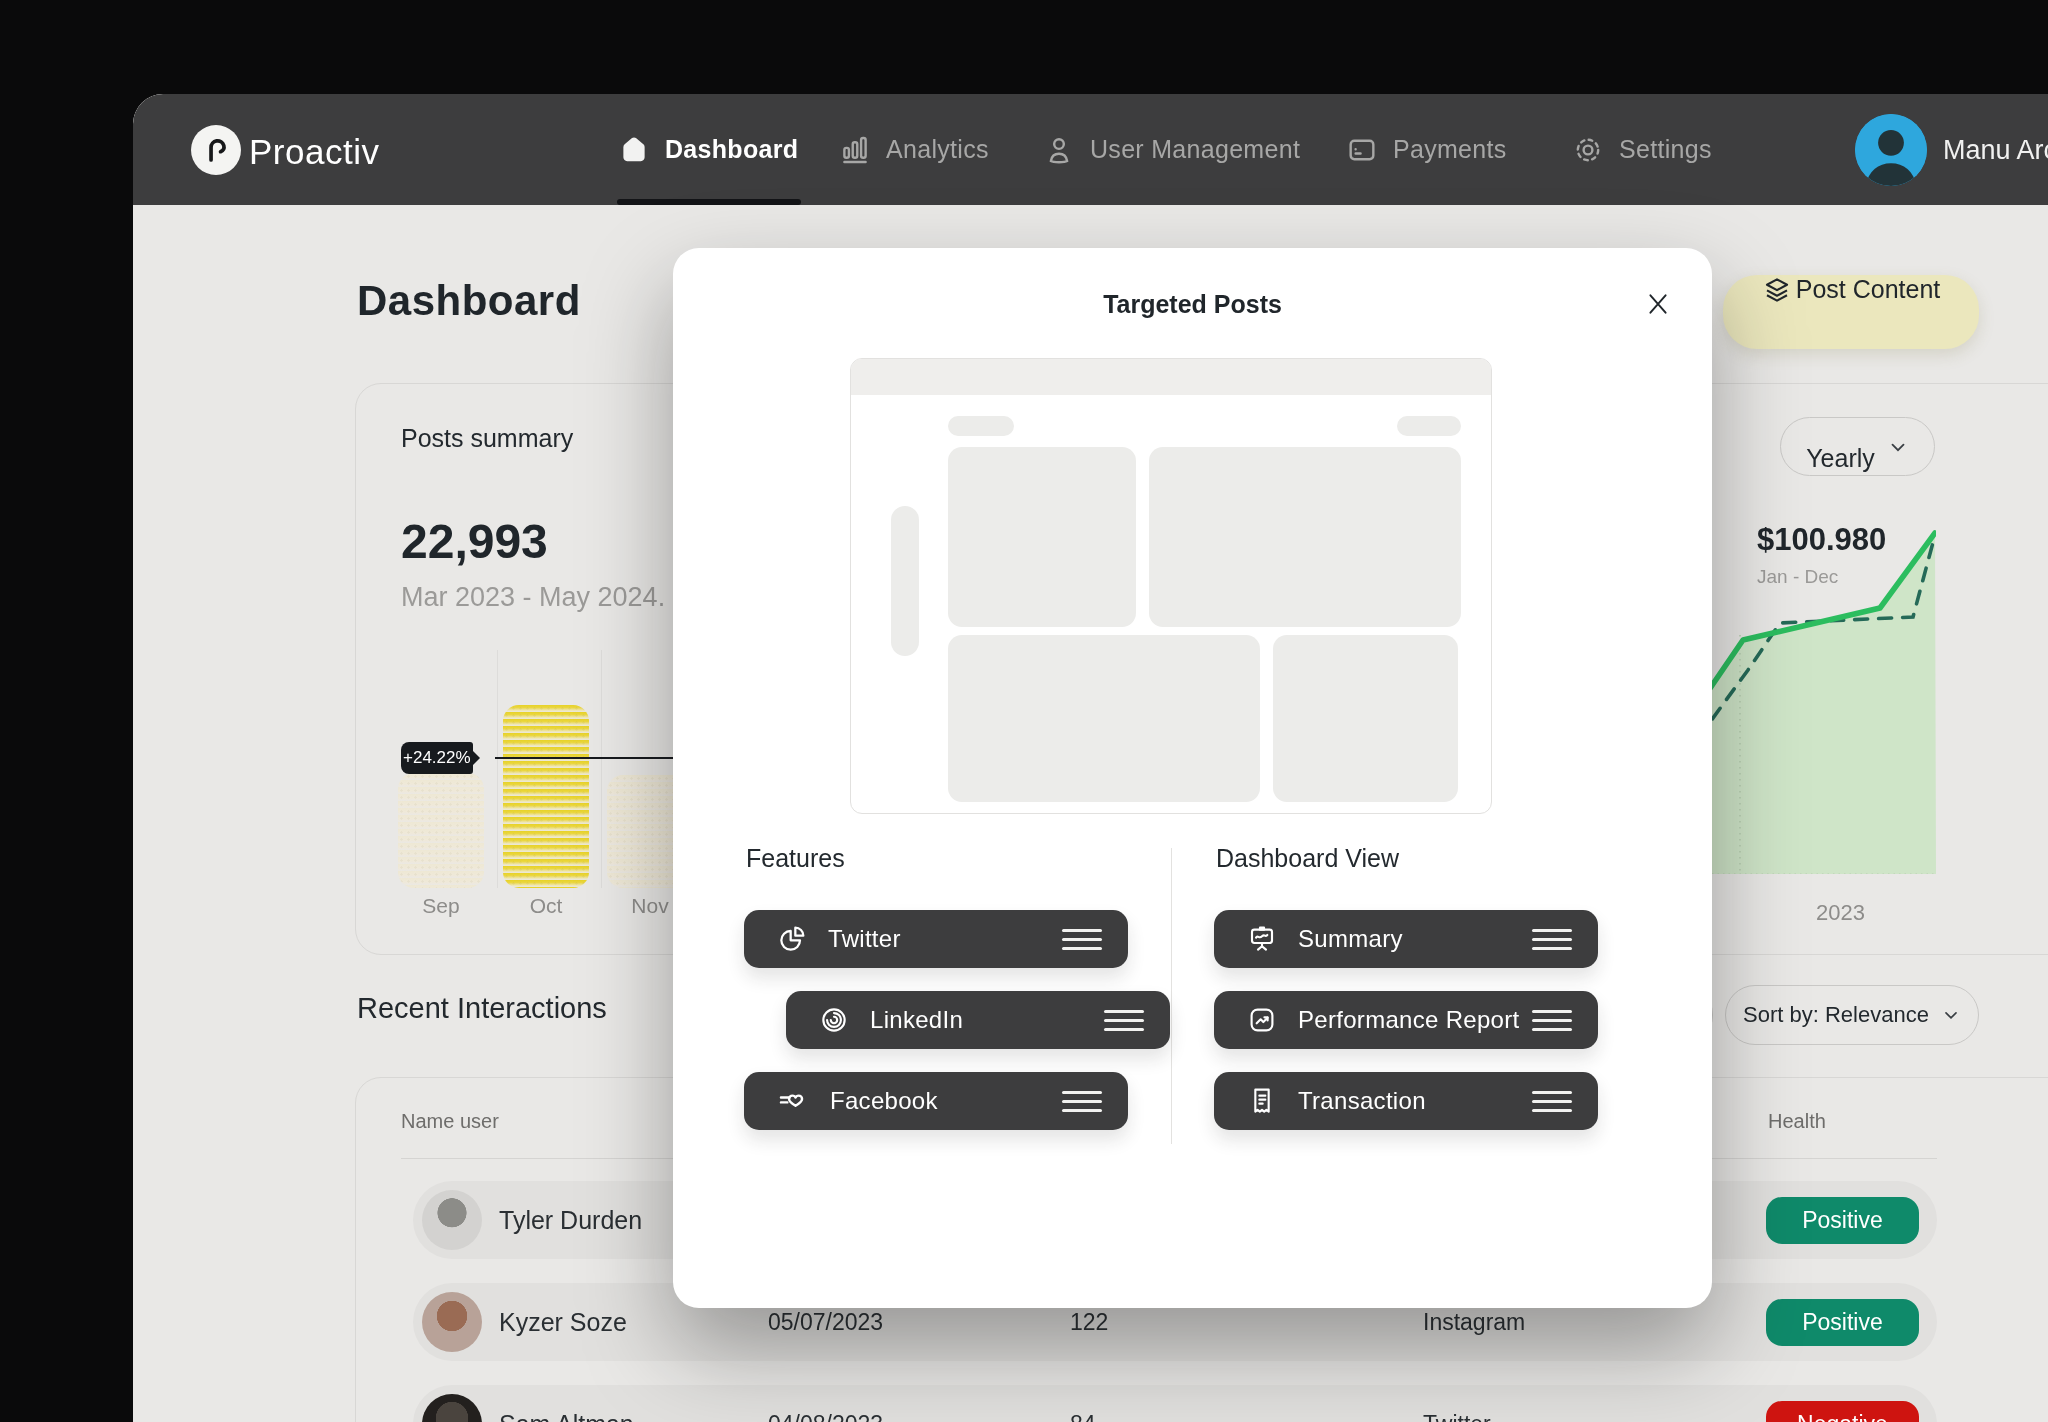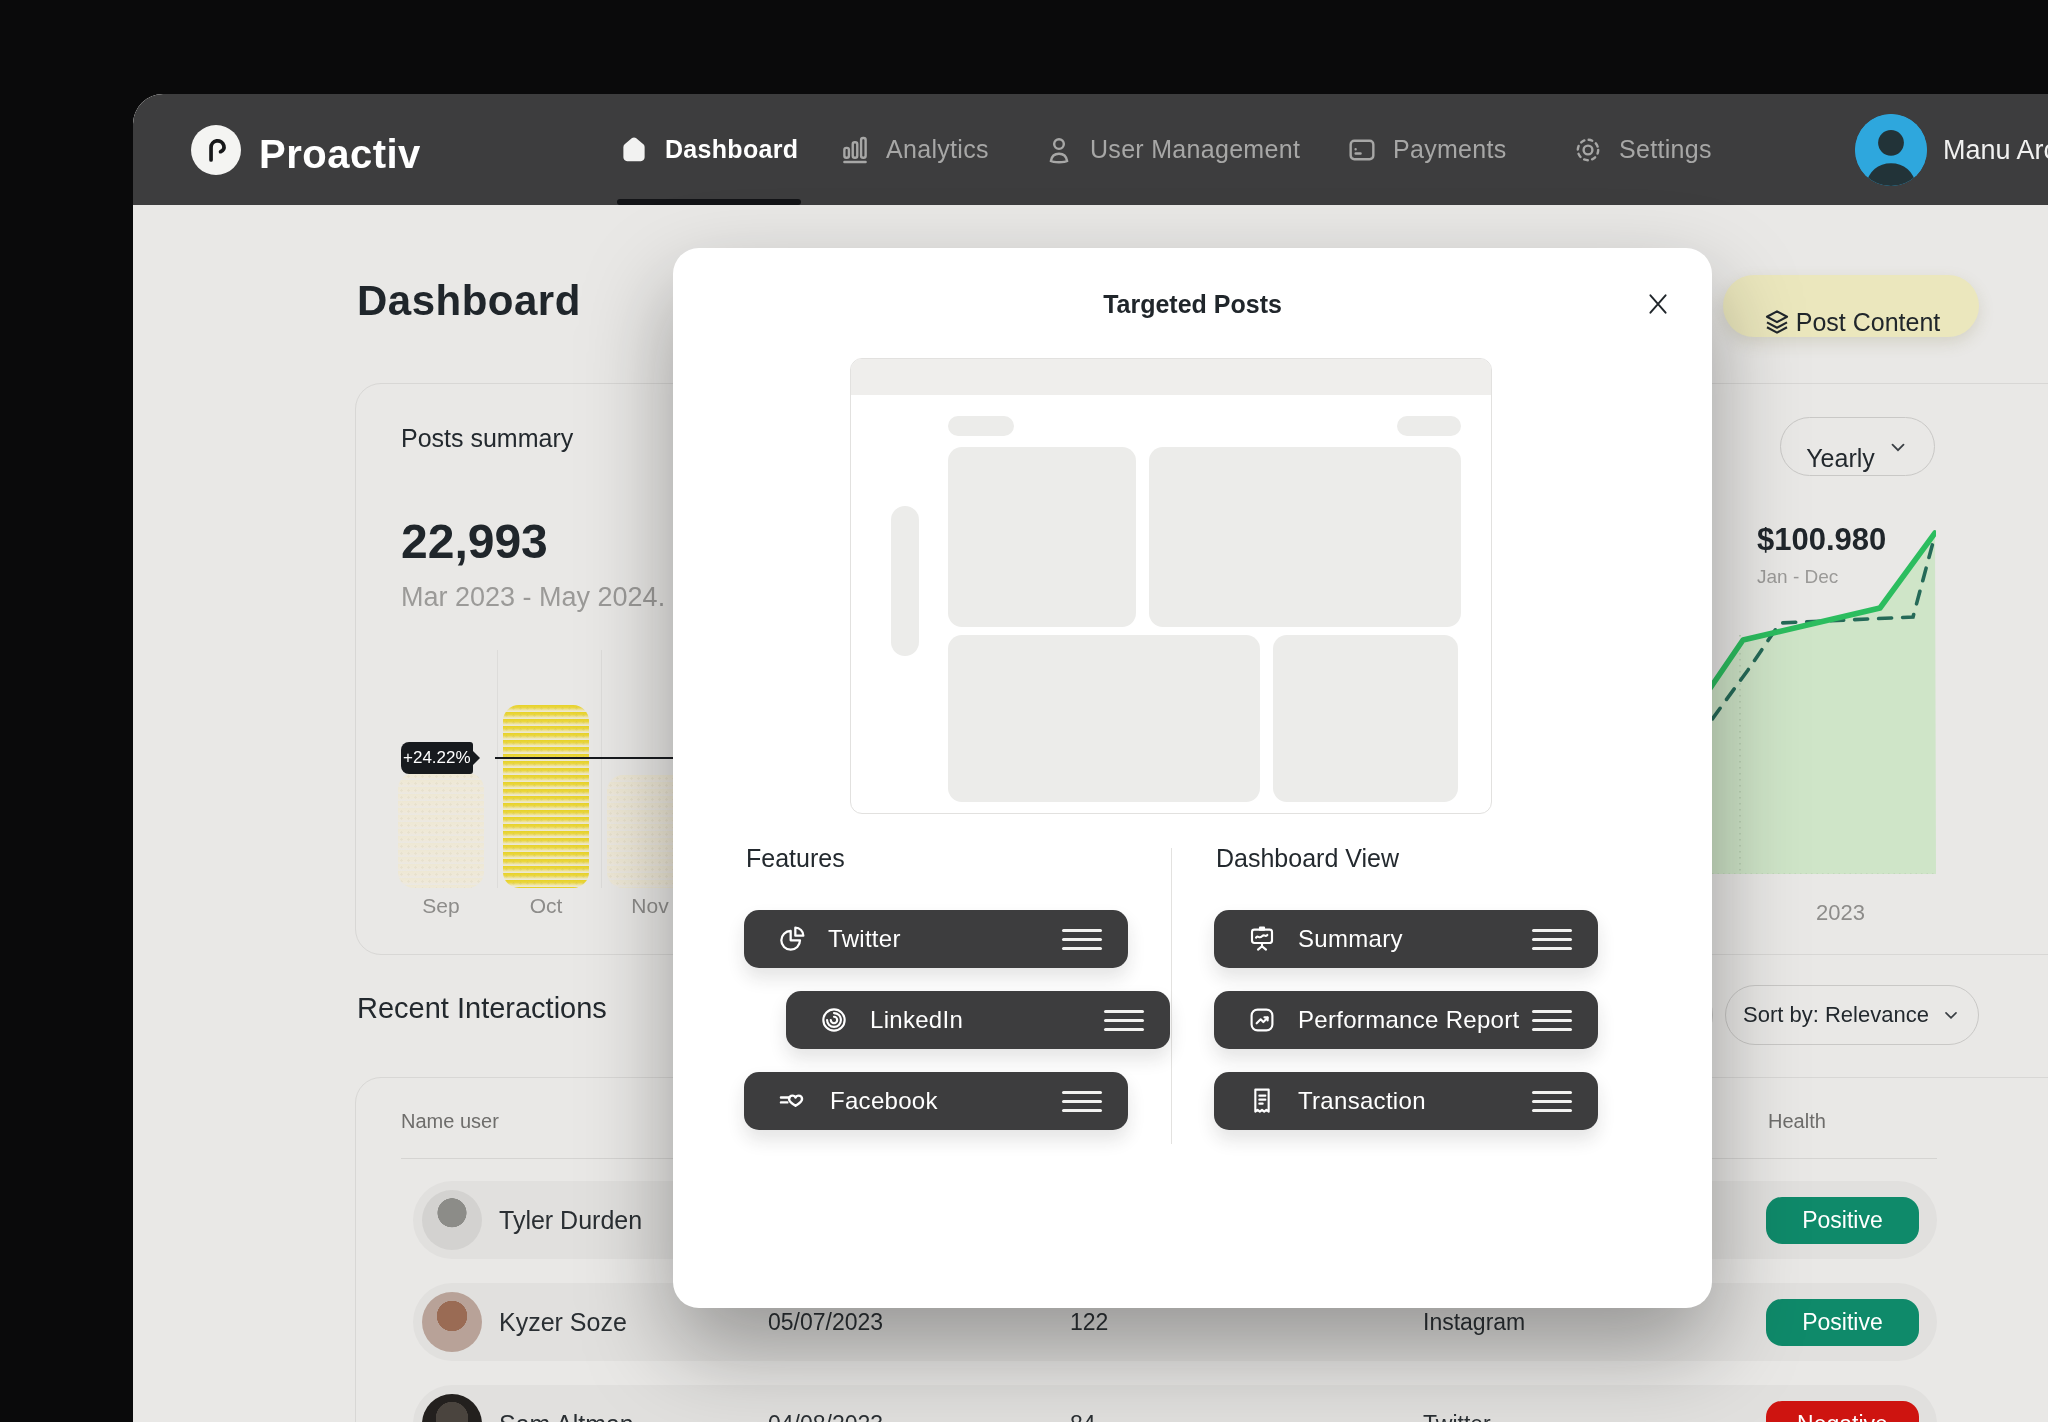--- a/index.html
+++ b/index.html
@@ -9,34 +9,34 @@
 
   
   #app{position:absolute;left:133px;top:94px;right:0;bottom:0;
        background:#e9e8e6;border-top-left-radius:30px;overflow:hidden;}
 
   
   #nav{position:absolute;left:0;top:0;right:0;height:111px;background:#3d3d3e;
        border-top-left-radius:30px;}
   .brand-circle{position:absolute;left:58px;top:31px;width:50px;height:50px;border-radius:50%;
        background:#f4f4f2;display:flex;align-items:center;justify-content:center;}
-  .brand-name{position:absolute;left:126px;top:38px;color:#fff;font-size:40px;font-weight:700;letter-spacing:.5px;}
+  .brand-name{position:absolute;left:116px;top:38px;color:#fff;font-size:35px;font-weight:400;letter-spacing:.5px;}
   .nav-item{position:absolute;top:0;height:111px;display:flex;align-items:center;gap:14px;cursor:pointer;}
   .nav-item .lbl{font-size:25px;color:#a7a7a6;letter-spacing:.3px;}
   .nav-item.active .lbl{color:#ffffff;font-weight:700;}
   .nav-item svg{display:block;}
   #nav-underline{position:absolute;height:6px;background:#131417;border-radius:3px;bottom:0;}
   .nav-avatar{position:absolute;left:1722px;top:20px;width:72px;height:72px;border-radius:50%;
        background:#2ea7dd;overflow:hidden;}
   .nav-username{position:absolute;left:1810px;top:41px;color:#f1f1f0;font-size:27px;white-space:nowrap;}
 
   
   #page-title{left:224px;top:183px;font-size:42px;font-weight:700;color:#20262b;letter-spacing:.5px;}
-  #post-content-btn{left:1590px;top:181px;width:256px;height:62px;border-radius:34px;background:#ebe7bd;
-       display:flex;align-items:flex-end;justify-content:center;gap:4px;cursor:pointer;
+  #post-content-btn{left:1590px;top:181px;width:256px;height:74px;border-radius:34px;background:#ebe7bd;
+       display:flex;align-items:flex-start;justify-content:center;gap:4px;cursor:pointer;
        box-shadow:0 6px 16px rgba(120,115,60,.18);}
   #post-content-btn span{font-size:25px;color:#20262b;font-weight:500;}
 
   
   .card{border:1px solid #d8d7d5;border-radius:26px;background:#e9e8e6;}
   #posts-card{left:222px;top:289px;width:680px;height:570px;}
   #revenue-card{left:1207px;top:289px;width:771px;height:570px;}
   #table-card{left:222px;top:983px;width:1756px;height:460px;}
 
   

